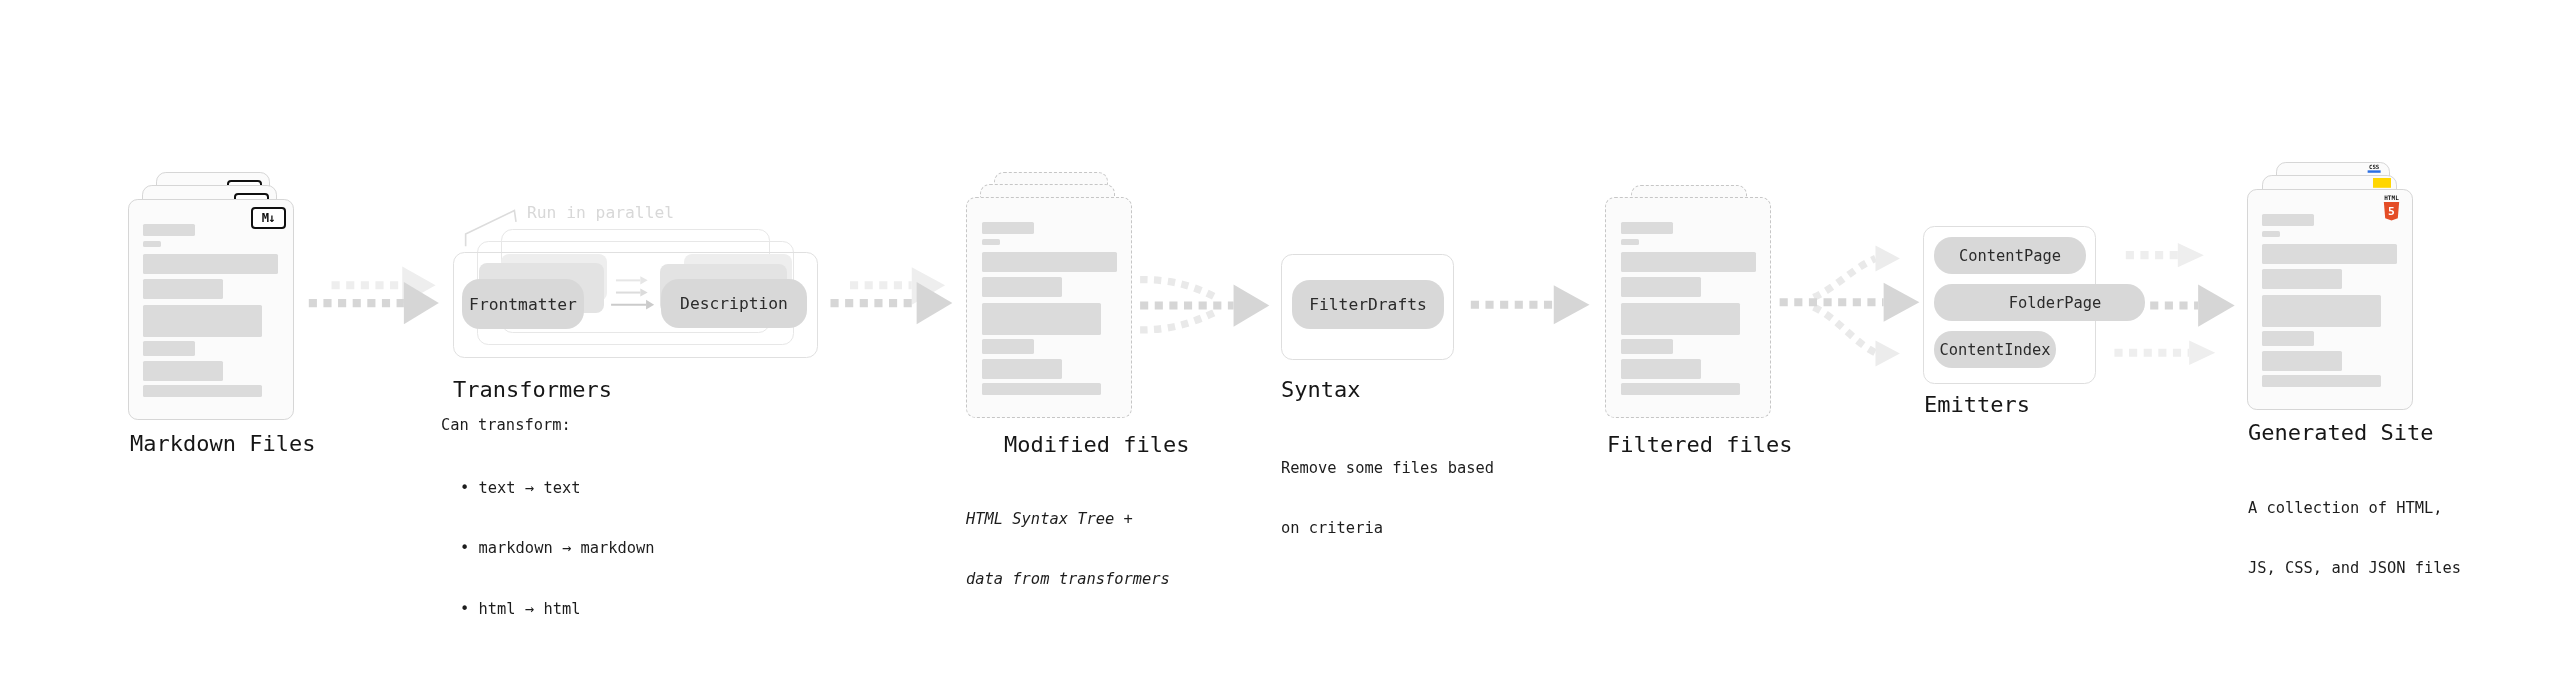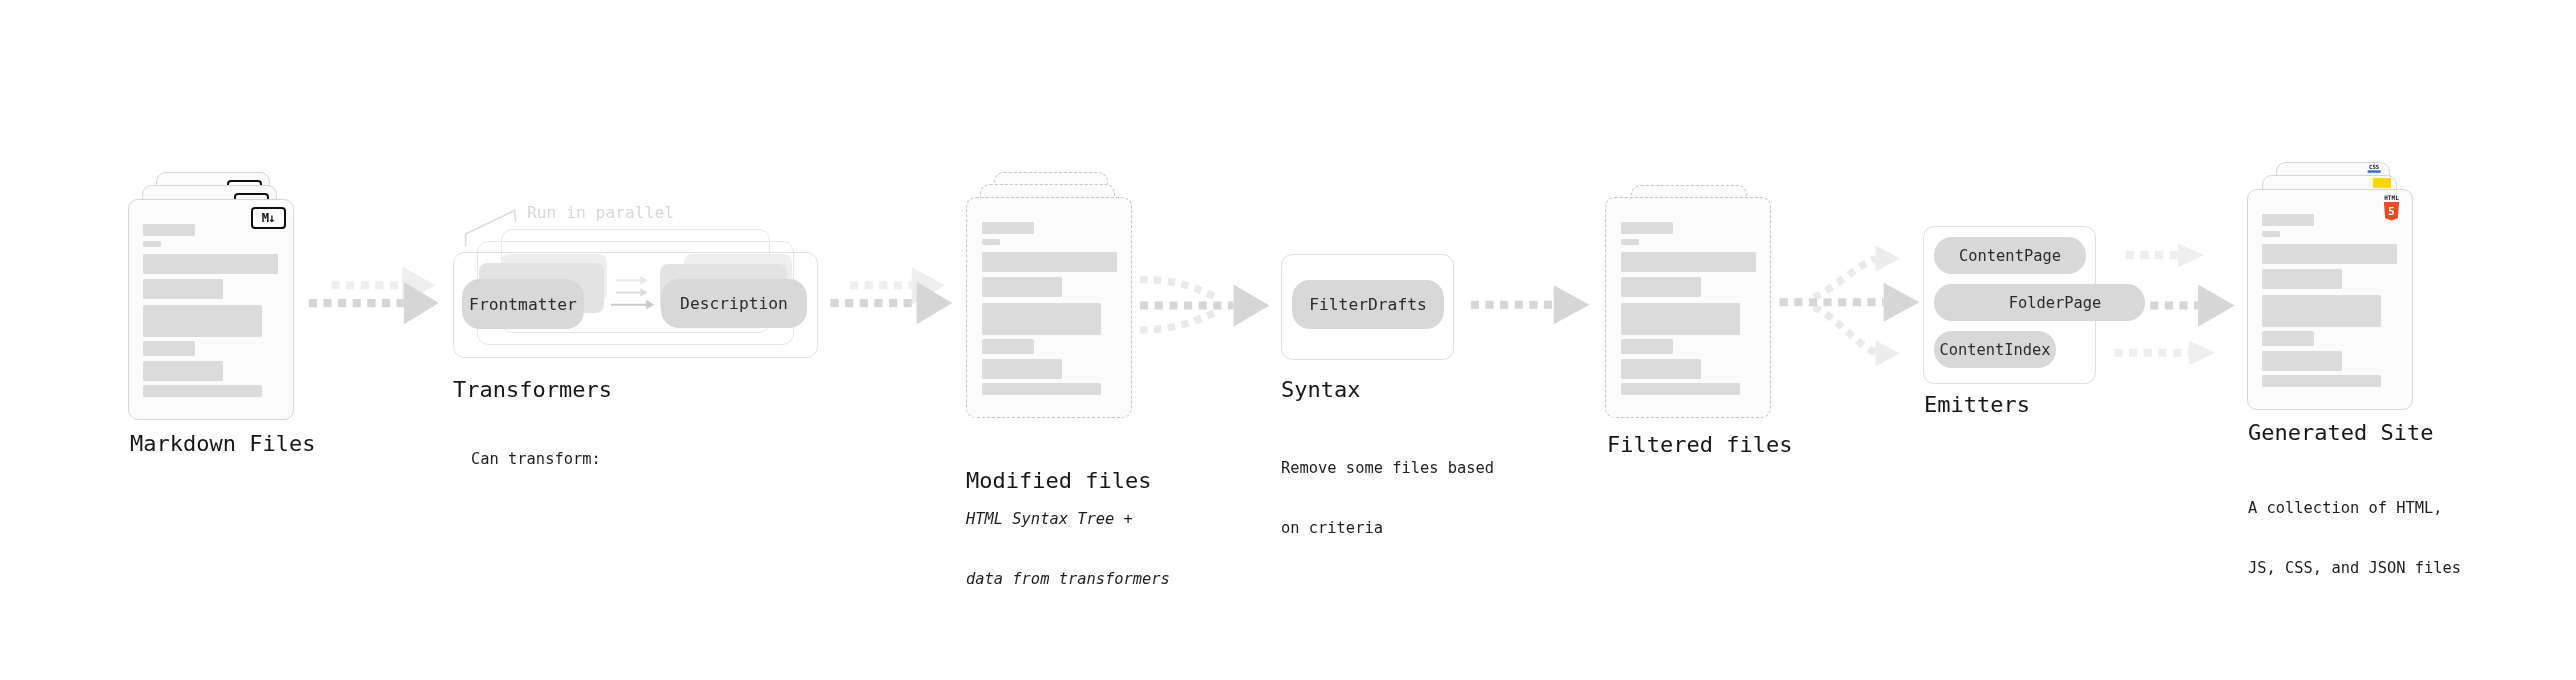--- a/index.html
+++ b/index.html
@@ -130,35 +130,40 @@
   <div class="ghost-container" style="left:501px;top:229px;width:269px;height:104px;"></div>
   <div class="ghost-container" style="left:477px;top:241px;width:317px;height:104px;"></div>
   <div class="container-box" style="left:453px;top:252px;width:365px;height:106px;"></div>
   <div class="gbox g2" style="left:501px;top:254px;width:106px;height:47px;"></div>
   <div class="gbox g1" style="left:479px;top:263px;width:125px;height:50px;"></div>
   <div class="gbox g2" style="left:684px;top:254px;width:108px;height:47px;"></div>
   <div class="gbox g1" style="left:660px;top:264px;width:127px;height:49px;"></div>
   <div class="plugin-box" style="left:462px;top:279px;width:122px;height:50px;">Frontmatter</div>
   <div class="plugin-box" style="left:661px;top:279px;width:146px;height:49px;">Description</div>
   <div class="stage-title" style="left:453px;top:377px;">Transformers</div>
-  <div class="stage-desc" style="left:471px;top:415px;margin-top:34px;">Can transform:</div>
+  <div class="stage-desc" style="left:441px;top:415px;">Can transform:</div>
+  <div class="stage-desc" style="left:460px;top:437px;">
+    <div>• text → text</div>
+    <div>• markdown → markdown</div>
+    <div>• html → html</div>
+  </div>
 
   <div class="doc dashed narrow-back" style="left:994px;top:172px;"></div>
   <div class="doc dashed narrow-mid" style="left:980px;top:184px;"></div>
   <div class="doc dashed" style="left:966px;top:197px;">
     <div class="bar b1"></div>
     <div class="bar b2"></div>
     <div class="bar b3"></div>
     <div class="bar b4"></div>
     <div class="bar b5"></div>
     <div class="bar b6"></div>
     <div class="bar b7"></div>
     <div class="bar b8"></div>
   </div>
-  <div class="stage-title" style="left:966px;top:432px;margin-top:36px;">Modified files</div>
+  <div class="stage-title" style="left:1004px;top:432px;">Modified files</div>
   <div class="stage-desc" style="left:966px;top:468px;font-style:italic;">
     <div>HTML Syntax Tree +</div>
     <div>data from transformers</div>
   </div>
 
   <div class="container-box" style="left:1281px;top:254px;width:173px;height:106px;border-color:#dedede;"></div>
   <div class="plugin-box" style="left:1292px;top:280px;width:152px;height:49px;">FilterDrafts</div>
   <div class="stage-title" style="left:1281px;top:377px;">Syntax</div>
   <div class="stage-desc" style="left:1281px;top:417px;">
     <div>Remove some files based</div>

